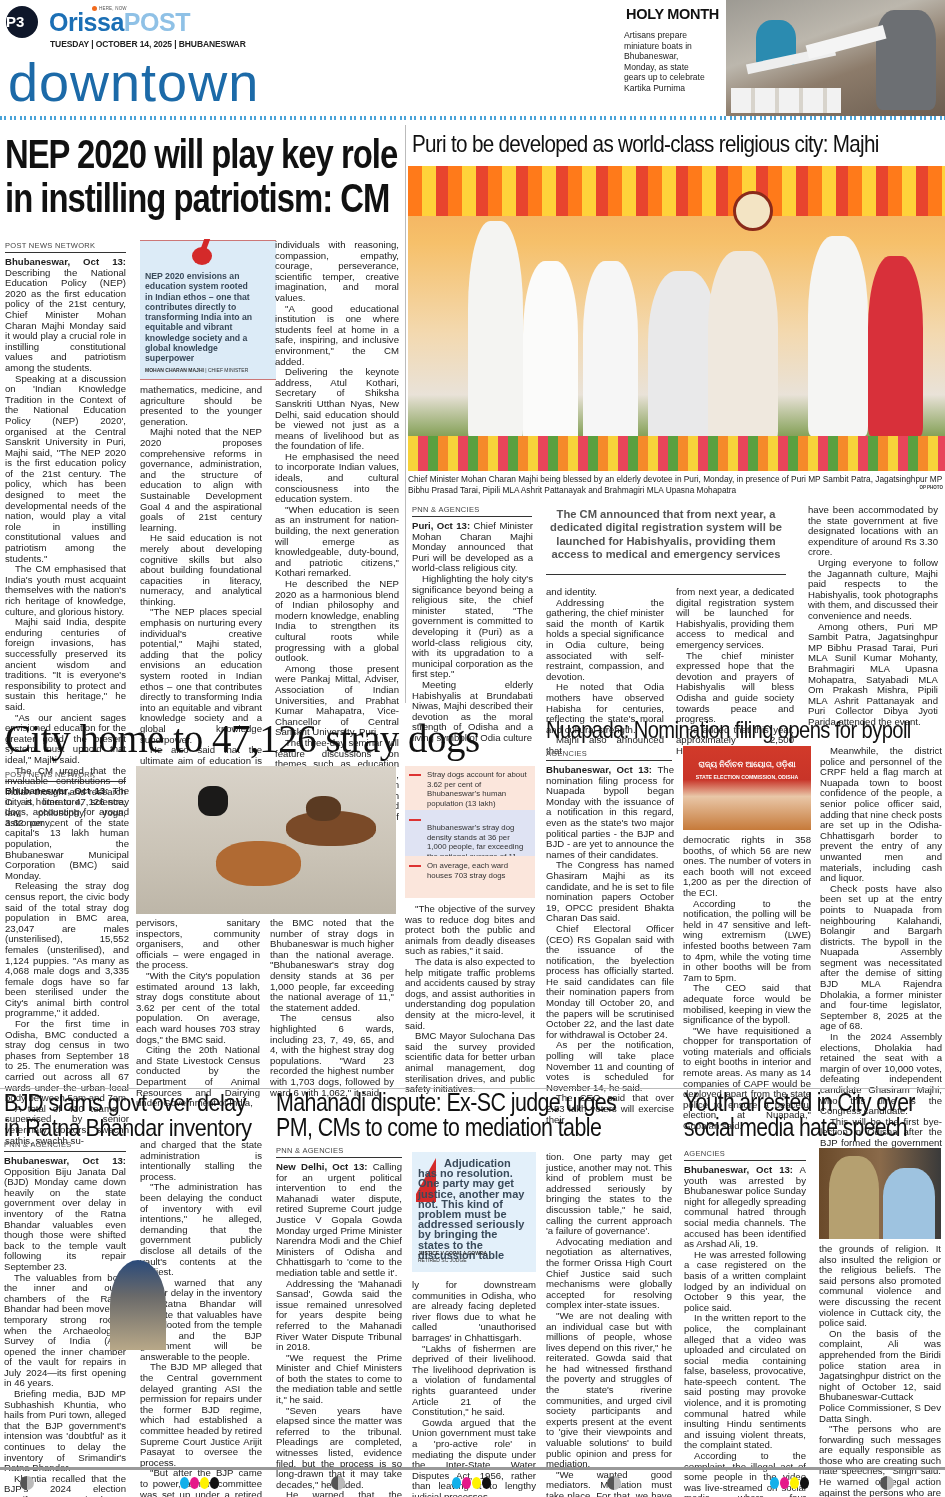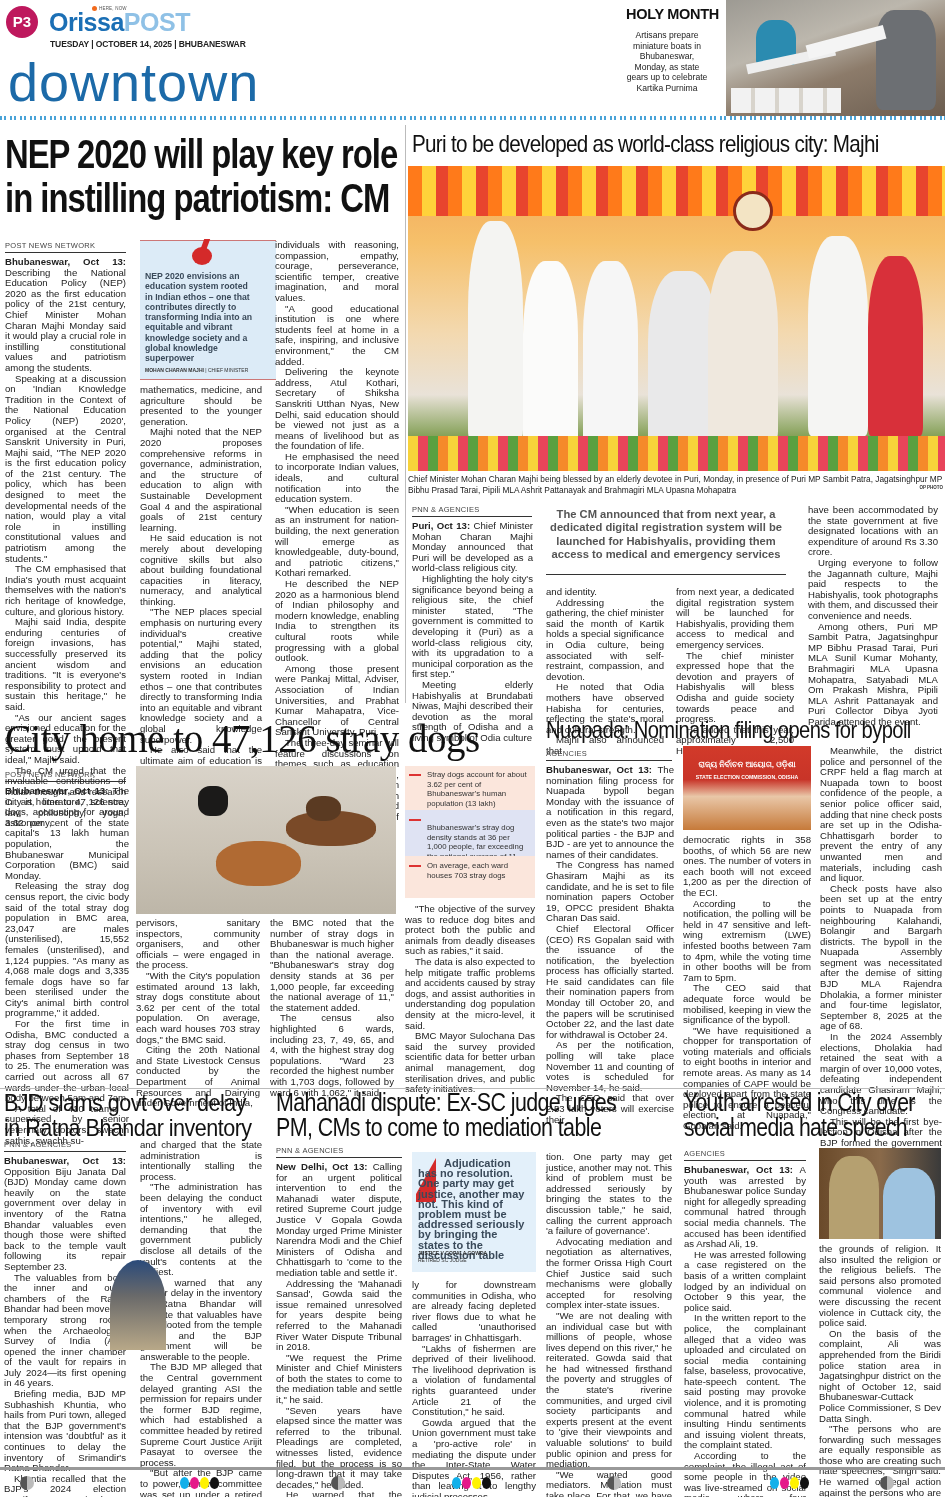--- a/index.html
+++ b/index.html
@@ -13,33 +13,33 @@
 .dateline{font-weight:bold}
 .byline{font-family:Liberation Sans, sans-serif;font-size:7.5px;letter-spacing:.3px;color:#444;border-bottom:1.5px solid #333;padding-bottom:2px;text-transform:uppercase}
 .dots{height:4px;background:repeating-linear-gradient(90deg,#4aa3d8 0 2px,transparent 2px 4px,#4aa3d8 4px 6px,transparent 6px 10px)}
 .col{position:absolute}
 .photo{position:absolute;overflow:hidden}
 </style>
 </head>
 <body>
 
 <div class="abs" style="left:0;top:0;width:620px;height:120px">
-  <div class="abs sans" style="left:6px;top:6px;width:32px;height:32px;border-radius:50%;background:#be185d;color:#fff;font-weight:bold;font-size:15px;line-height:32px;text-align:center">P3</div>
+  <div class="abs sans" style="left:6px;top:6px;width:32px;height:32px;border-radius:50%;background:#0f172a;color:#fff;font-weight:bold;font-size:15px;line-height:32px;">P3</div>
   <div class="abs sans" style="left:92px;top:6px;font-size:4.5px;color:#555;letter-spacing:.2px"><span style="display:inline-block;width:5px;height:5px;border-radius:50%;background:#f26b1d;margin-right:2px;vertical-align:middle"></span><span>HERE, NOW</span></div>
   <div class="abs sans" style="left:49px;top:6px;font-size:25px;font-weight:bold;letter-spacing:-.5px;line-height:32px">
     <span style="color:#1b6fb5">Orissa</span><span style="color:#8fc1e6">POST</span>
   </div>
   <div class="abs sans" style="left:50px;top:39px;font-size:8.5px;font-weight:bold;color:#222;letter-spacing:-.1px">TUESDAY | OCTOBER 14, 2025 | BHUBANESWAR</div>
   <div class="abs sans" style="left:8px;top:52px;font-size:54px;color:#1c6aa8;font-weight:normal;letter-spacing:1px;line-height:60px">downtown</div>
 </div>
 <div class="abs dots" style="left:0;top:116px;width:945px"></div>
 
 <div class="abs" style="left:620px;top:0;width:325px;height:116px">
   <div class="abs sans" style="left:6px;top:6px;font-size:14.5px;font-weight:bold;color:#111;letter-spacing:-.3px">HOLY MONTH</div>
-  <div class="abs sans" style="left:4px;top:30px;width:86px;font-size:8.6px;line-height:10.5px;text-align:center;color:#222">Artisans prepare miniature boats in Bhubaneswar, Monday, as state gears up to celebrate Kartika Purnima</div>
+  <div class="abs sans" style="left:4px;top:30px;width:86px;font-size:8.6px;line-height:10.5px;text-align:left;color:#222">Artisans prepare miniature boats in Bhubaneswar, Monday, as state gears up to celebrate Kartika Purnima</div>
   <div class="photo" style="left:106px;top:0;width:219px;height:116px;background:linear-gradient(160deg,#9d9a93 0%,#bcb7ad 35%,#8c7b6a 60%,#6b5d50 100%)">
     <div class="abs" style="left:30px;top:20px;width:40px;height:45px;border-radius:40% 40% 10% 10%;background:#2b8bb0"></div>
     <div class="abs" style="left:150px;top:10px;width:60px;height:100px;border-radius:30% 30% 10% 10%;background:#6c6f73"></div>
     <div class="abs" style="left:20px;top:55px;width:90px;height:10px;background:#eee;transform:rotate(-12deg)"></div>
     <div class="abs" style="left:80px;top:35px;width:80px;height:14px;background:#f4f4f4;transform:rotate(-15deg)"></div>
     <div class="abs" style="left:5px;top:88px;width:110px;height:25px;background:repeating-linear-gradient(90deg,#f2f2f2 0 20px,#d8d4cc 20px 24px)"></div>
   </div>
 </div>
 
 <div class="abs" style="left:0;top:122px;width:404px;height:584px">
@@ -67,21 +67,21 @@
     <p class="lead">mathematics, medicine, and agriculture should be presented to the younger generation.</p>
     <p>Majhi noted that the NEP 2020 proposes comprehensive reforms in governance, administration, and the structure of education to align with Sustainable Development Goal 4 and the aspirational goals of 21st century learning.</p>
     <p>He said education is not merely about developing cognitive skills but also about building foundational capacities in literacy, numeracy, and analytical thinking.</p>
     <p>"The NEP places special emphasis on nurturing every individual's creative potential," Majhi stated, adding that the policy envisions an education system rooted in Indian ethos – one that contributes directly to transforming India into an equitable and vibrant knowledge society and a global knowledge superpower.</p>
     <p>He also said that the ultimate aim of education is to create good human beings –</p>
   </div>
   <div class="col body-text" style="left:275px;top:118px;width:124px">
     <p class="lead">individuals with reasoning, compassion, empathy, courage, perseverance, scientific temper, creative imagination, and moral values.</p>
     <p>"A good educational institution is one where students feel at home in a safe, inspiring, and inclusive environment," the CM added.</p>
     <p>Delivering the keynote address, Atul Kothari, Secretary of Shiksha Sanskriti Utthan Nyas, New Delhi, said education should be viewed not just as a means of livelihood but as the foundation of life.</p>
-    <p>He emphasised the need to incorporate Indian values, ideals, and cultural notification into the education system.</p>
+    <p>He emphasised the need to incorporate Indian values, ideals, and cultural consciousness into the education system.</p>
     <p>"When education is seen as an instrument for nation-building, the next generation will emerge as knowledgeable, duty-bound, and patriotic citizens," Kothari remarked.</p>
     <p>He described the NEP 2020 as a harmonious blend of Indian philosophy and modern knowledge, enabling India to strengthen its cultural roots while progressing with a global outlook.</p>
     <p>Among those present were Pankaj Mittal, Adviser, Association of Indian Universities, and Prabhat Kumar Mahapatra, Vice-Chancellor of Central Sanskrit University, Puri.</p>
     <p>The three-day seminar will feature discussions on themes such as education and Indian values, integration of Indian knowledge traditions with modern education, and foundations and directions of the NEP.</p>
   </div>
 </div>
 
 <div class="abs" style="left:408px;top:122px;width:537px;height:584px">
   <div class="abs sans" style="left:4px;top:8px;font-size:24px;letter-spacing:-.8px;color:#111;transform:scaleX(.86);transform-origin:left top;white-space:nowrap">Puri to be developed as world-class religious city: Majhi</div>
   <div class="photo" style="left:0;top:44px;width:537px;height:305px;background:linear-gradient(180deg,#f2a65a 0%,#f6c06a 25%,#f3d9b0 55%,#e9e2d8 75%,#7a9a4a 90%,#e85a6a 100%)">

